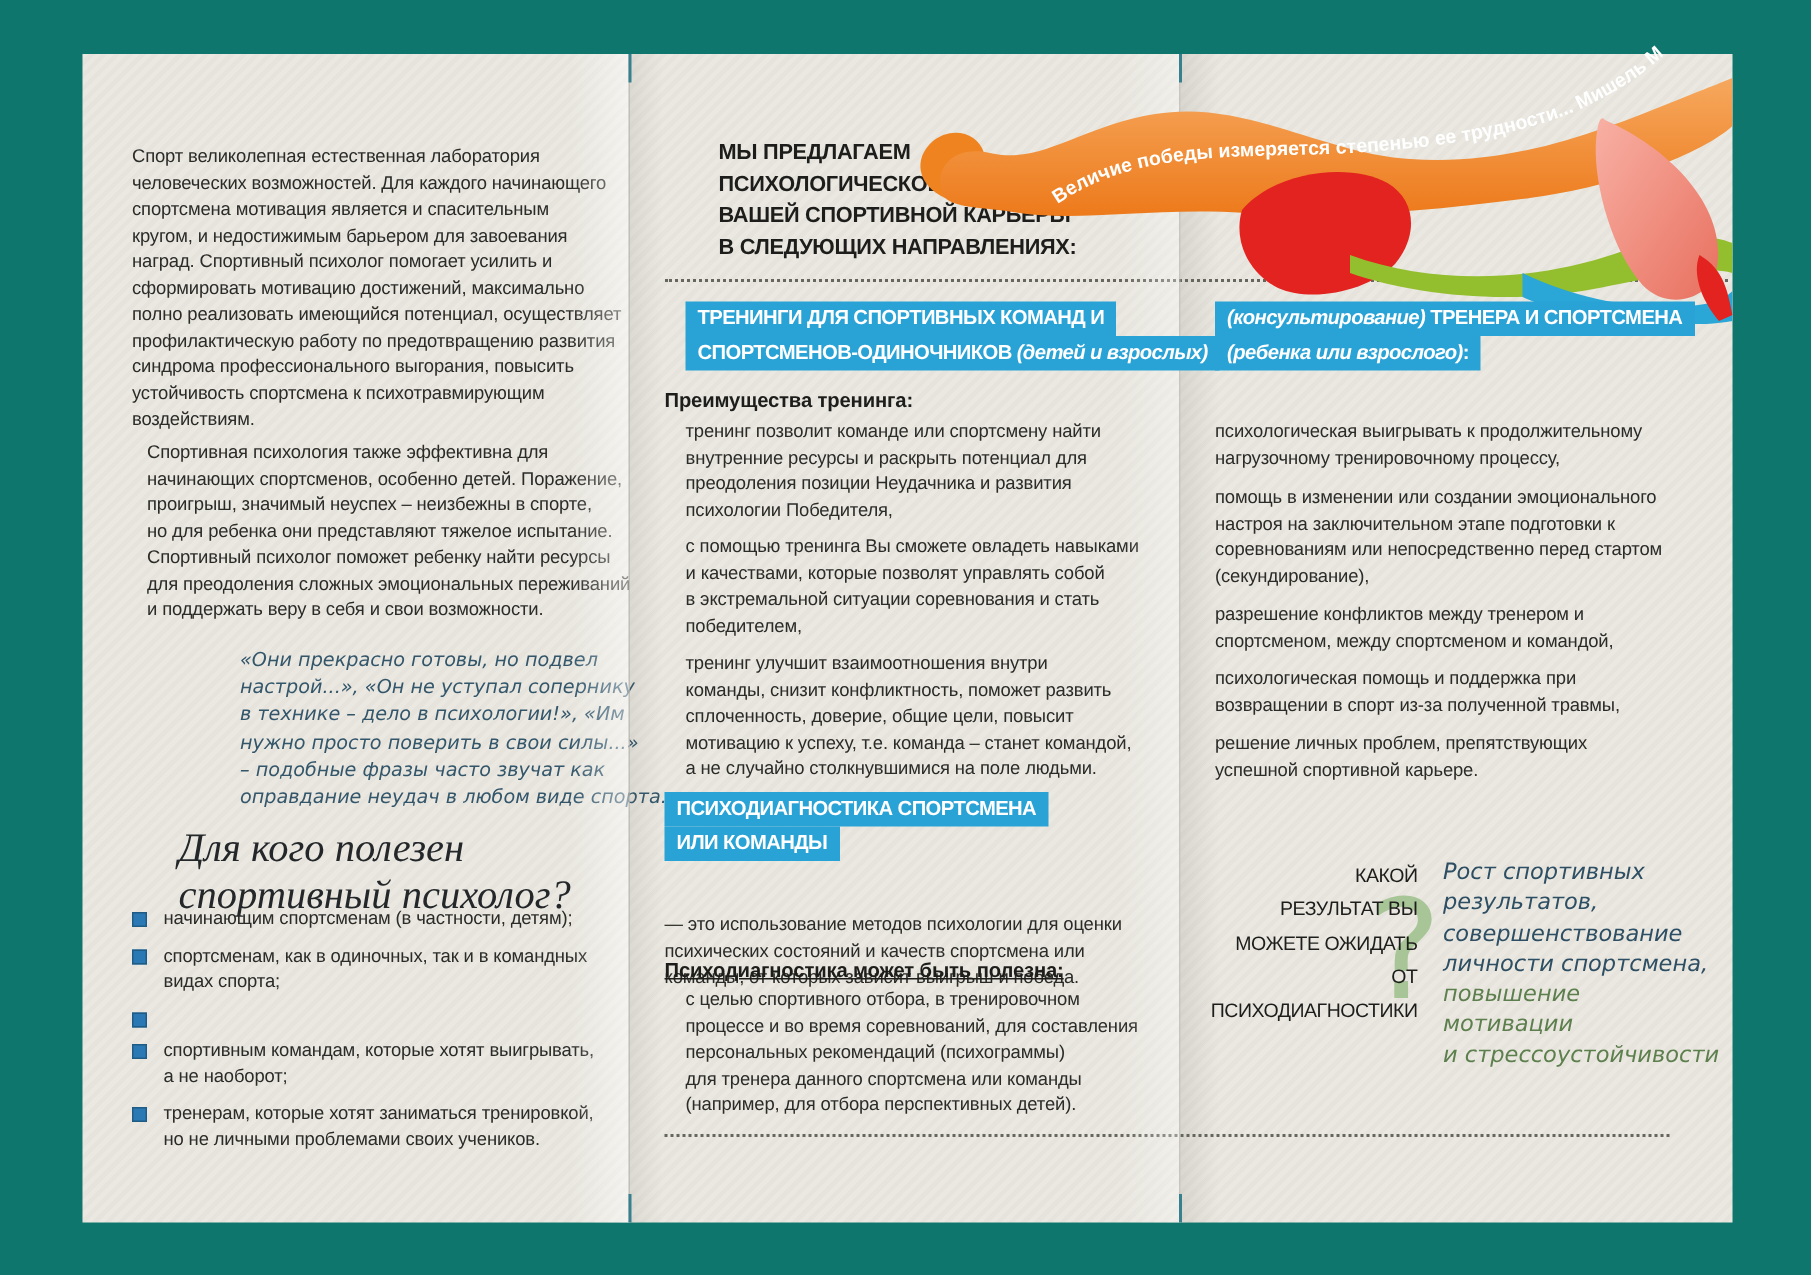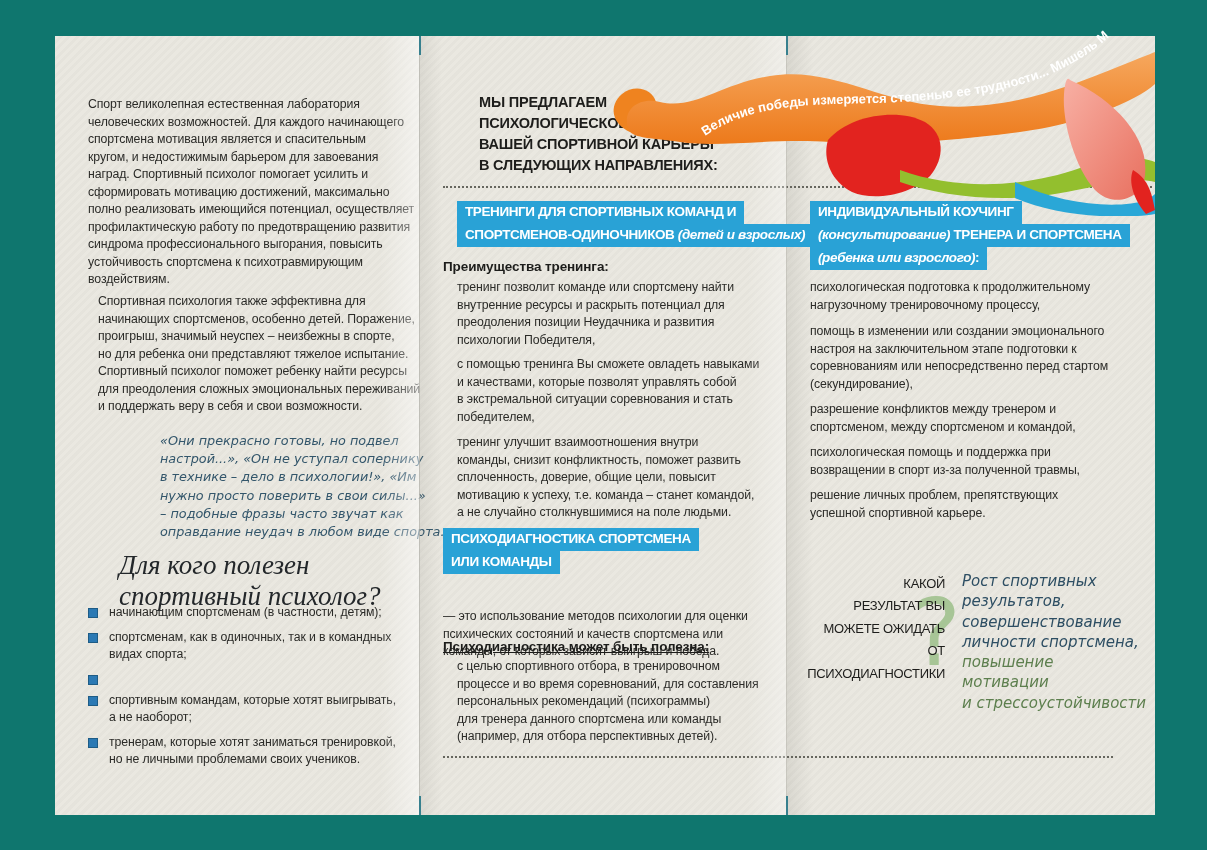--- a/index.html
+++ b/index.html
@@ -148,26 +148,25 @@
       <div class="abs bold-label" style="left:388px;top:603px;text-decoration:underline;">Психодиагностика может быть полезна:</div>
       <div class="mp-item" style="left:402px;top:622px;">с целью спортивного отбора, в тренировочном
 процессе и во время соревнований, для составления
 персональных рекомендаций (психограммы)
 для тренера данного спортсмена или команды
 (например, для отбора перспективных детей).</div>
     </div>
 
     <div>
       <div class="band" style="left:755px;top:165px;">
-        <span class="band-line">ИНДИВИДУАЛЬНЫЙ КОУЧИНГ</span>
         <span class="band-line"><i>(консультирование) </i><b>ТРЕНЕРА И СПОРТСМЕНА</b></span>
         <span class="band-line"><i>(ребенка или взрослого)</i><b>:</b></span>
       </div>
 
-      <div class="mp-item" style="left:755px;top:243px;">психологическая подготовка к продолжительному
+      <div class="mp-item" style="left:755px;top:243px;">психологическая выигрывать к продолжительному
 нагрузочному тренировочному процессу,</div>
       <div class="mp-item" style="left:755px;top:287px;">помощь в изменении или создании эмоционального
 настроя на заключительном этапе подготовки к
 соревнованиям или непосредственно перед стартом
 (секундирование),</div>
       <div class="mp-item" style="left:755px;top:365px;">разрешение конфликтов между тренером и
 спортсменом, между спортсменом и командой,</div>
       <div class="mp-item" style="left:755px;top:408px;">психологическая помощь и поддержка при
 возвращении в спорт из-за полученной травмы,</div>
       <div class="mp-item" style="left:755px;top:451px;">решение личных проблем, препятствующих

